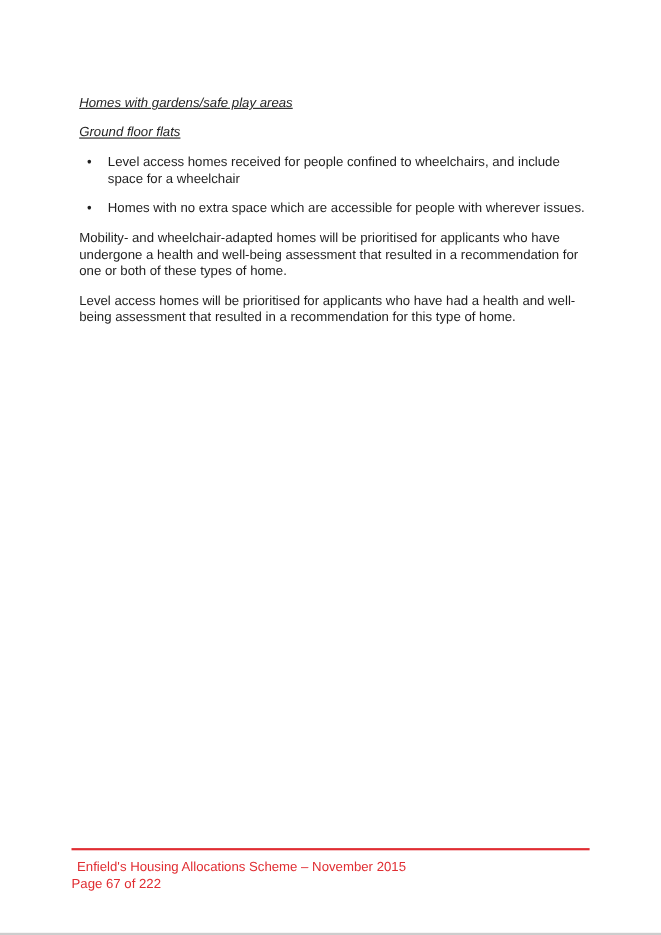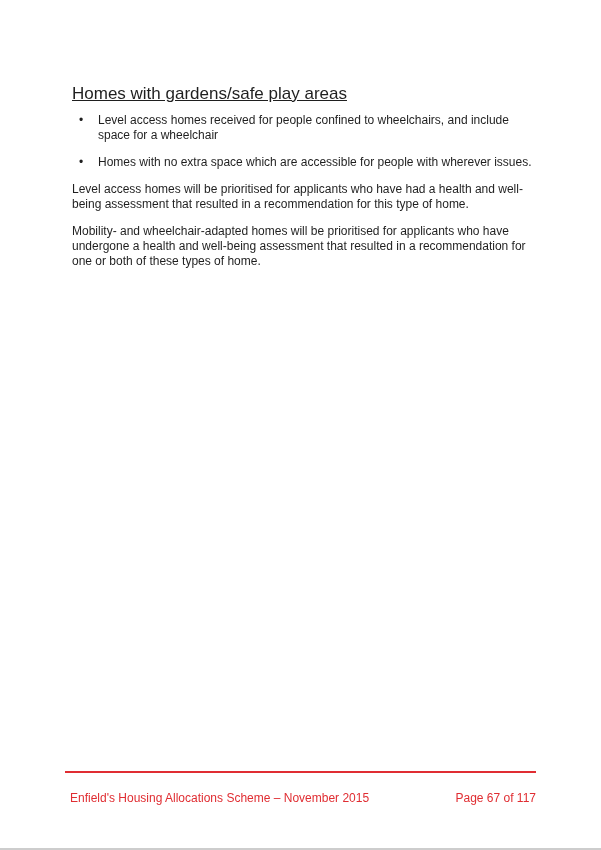--- a/index.html
+++ b/index.html
@@ -18,25 +18,26 @@
   }
   .content {
     position: absolute;
     top: 86px;
     left: 72px;
     width: 465px;
     font-size: 12px;
     line-height: 15px;
   }
   .content h2 {
-    font-size: 17px;
+    font-size: 12px;
     line-height: 15px;
     font-weight: normal;
     text-decoration: underline;
     margin: 0 0 12px 0;
+    font-style: italic;
   }
   .content p {
     margin: 0 0 12px 0;
   }
   .bullet-row {
     display: flex;
     margin: 0 0 12px 0;
   }
   .bullet-marker {
     flex: 0 0 26px;
@@ -53,22 +54,23 @@
     left: 65px;
     top: 771px;
     width: 471px;
     border-top: 2px solid var(--accent, #e02d32);
     color: var(--accent, #e02d32);
     font-size: 12px;
     line-height: 15px;
   }
   .footer-row {
     display: flex;
-    justify-content: space-between;
-    padding-top: 18px;
+    justify-content: flex-start;
+    padding-top: 8px;
+    flex-direction: column;
   }
   .footer-left {
     padding-left: 5px;
   }
   .page-bottom-edge {
     position: absolute;
     left: 0;
     bottom: 0;
     width: 100%;
     height: 2px;
@@ -78,42 +80,43 @@
 </head>
 <body>
 
 <div class="page">
 
   <main class="content">
 
     <h2>Homes with gardens/safe play areas</h2>
 
 
+    <h2>Ground floor flats</h2>
 
 
 
 
     <div class="bullet-row">
       <span class="bullet-marker">•</span>
       <span class="bullet-text">Level access homes received for people confined to wheelchairs, and include space for a wheelchair</span>
     </div>
 
     <div class="bullet-row">
       <span class="bullet-marker">•</span>
       <span class="bullet-text">Homes with no extra space which are accessible for people with wherever issues.</span>
     </div>
 
+    <p>Mobility- and wheelchair-adapted homes will be prioritised for applicants who have undergone a health and well-being assessment that resulted in a recommendation for one or both of these types of home.</p>
+
     <p>Level access homes will be prioritised for applicants who have had a health and well-being assessment that resulted in a recommendation for this type of home.</p>
-
-    <p>Mobility- and wheelchair-adapted homes will be prioritised for applicants who have undergone a health and well-being assessment that resulted in a recommendation for one or both of these types of home.</p>
 
   </main>
 
   <footer class="page-footer">
     <div class="footer-row">
       <span class="footer-left">Enfield's Housing Allocations Scheme – November 2015</span>
-      <span class="footer-right">Page 67 of 117</span>
+      <span class="footer-right">Page 67 of 222</span>
     </div>
   </footer>
 
   <div class="page-bottom-edge"></div>
 
 </div>
 
 </body></html>

